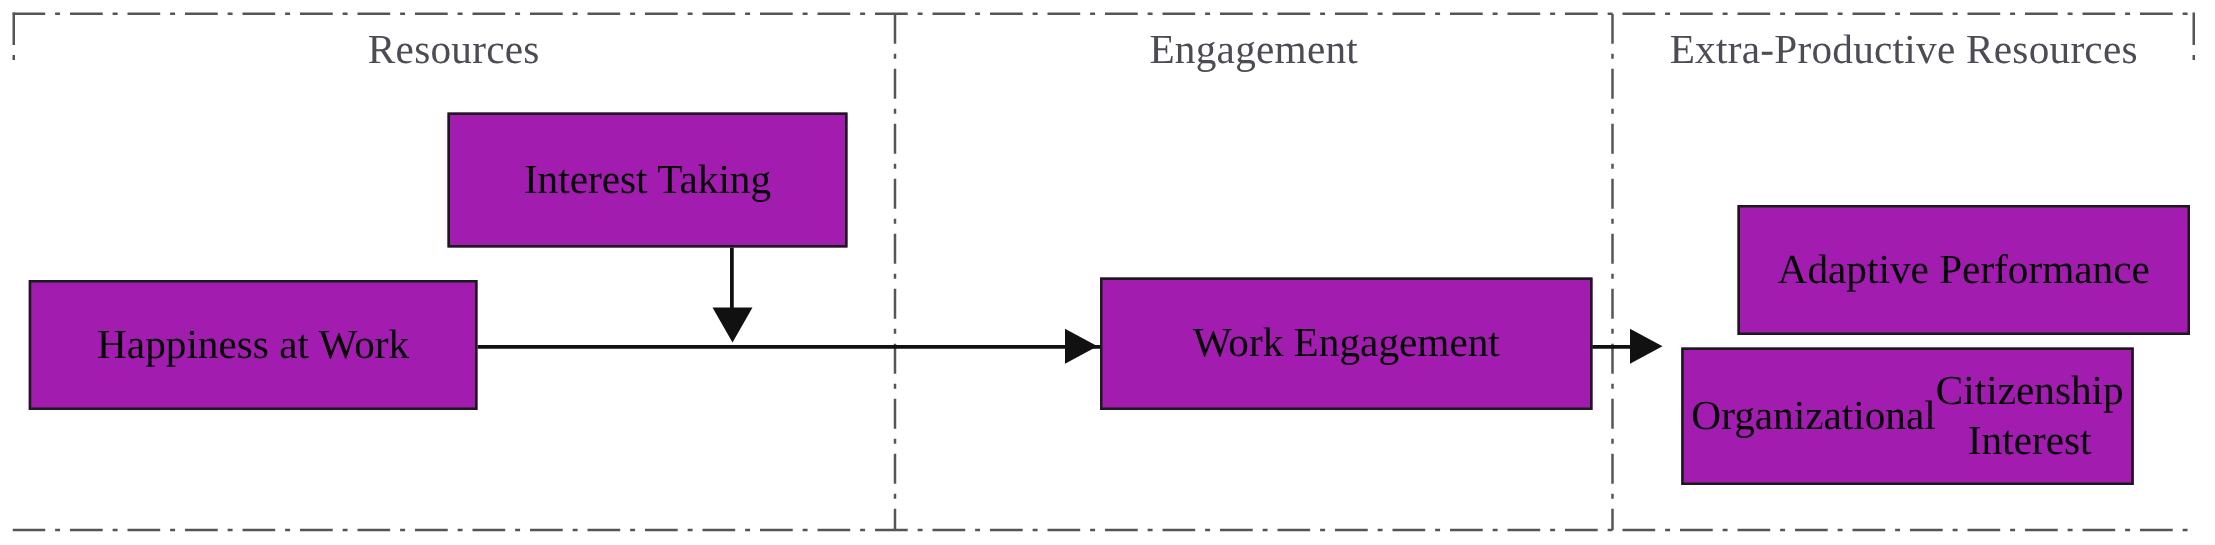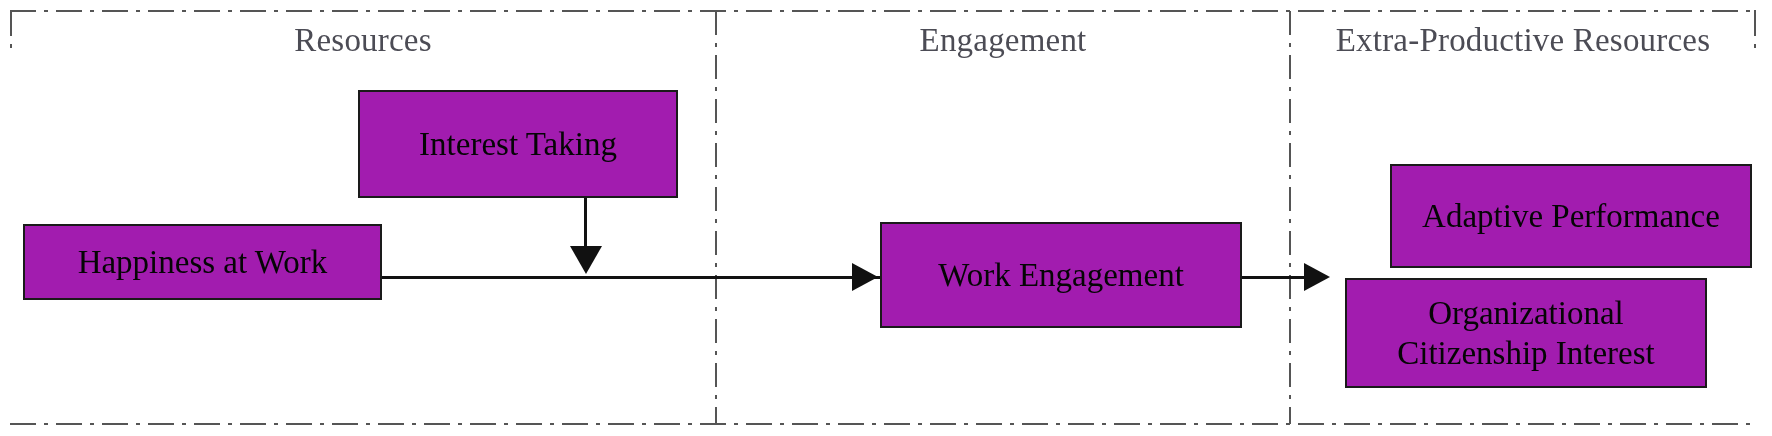--- a/index.html
+++ b/index.html
@@ -149,30 +149,30 @@
   <div class="vline" style="left:584px; top:198px; height:50px;"></div>
   <div class="arrow-down" style="left:570px; top:246px;"></div>
 
   <div class="hline" style="left:1242px; top:276px; width:66px;"></div>
   <div class="arrow-right" style="left:1304px; top:263px;"></div>
 
   <div class="node" style="left:358px; top:90px; width:320px; height:108px;">
     <span>Interest Taking</span>
   </div>
 
-  <div class="node" style="left:23px; top:224px; width:359px; height:76px;">
+  <div class="node" style="left:23px; top:224px; width:359px; height:104px;">
     <span>Happiness at Work</span>
   </div>
 
-  <div class="node" style="left:880px; top:222px; width:362px; height:106px;text-align:center;">
+  <div class="node" style="left:880px; top:222px; width:394px; height:106px;text-align:center;">
     <span>Work Engagement</span>
   </div>
 
   <div class="node" style="left:1390px; top:164px; width:362px; height:104px;">
     <span>Adaptive Performance</span>
   </div>
 
-  <div class="node" style="left:1345px; top:278px; width:362px; height:110px; flex-direction:column; line-height:40px;">
+  <div class="node" style="left:1345px; top:278px; width:362px; height:110px; line-height:40px;">
     <span>Organizational</span>
     <span>Citizenship Interest</span>
   </div>
 
 </div>
 
 </body></html>

